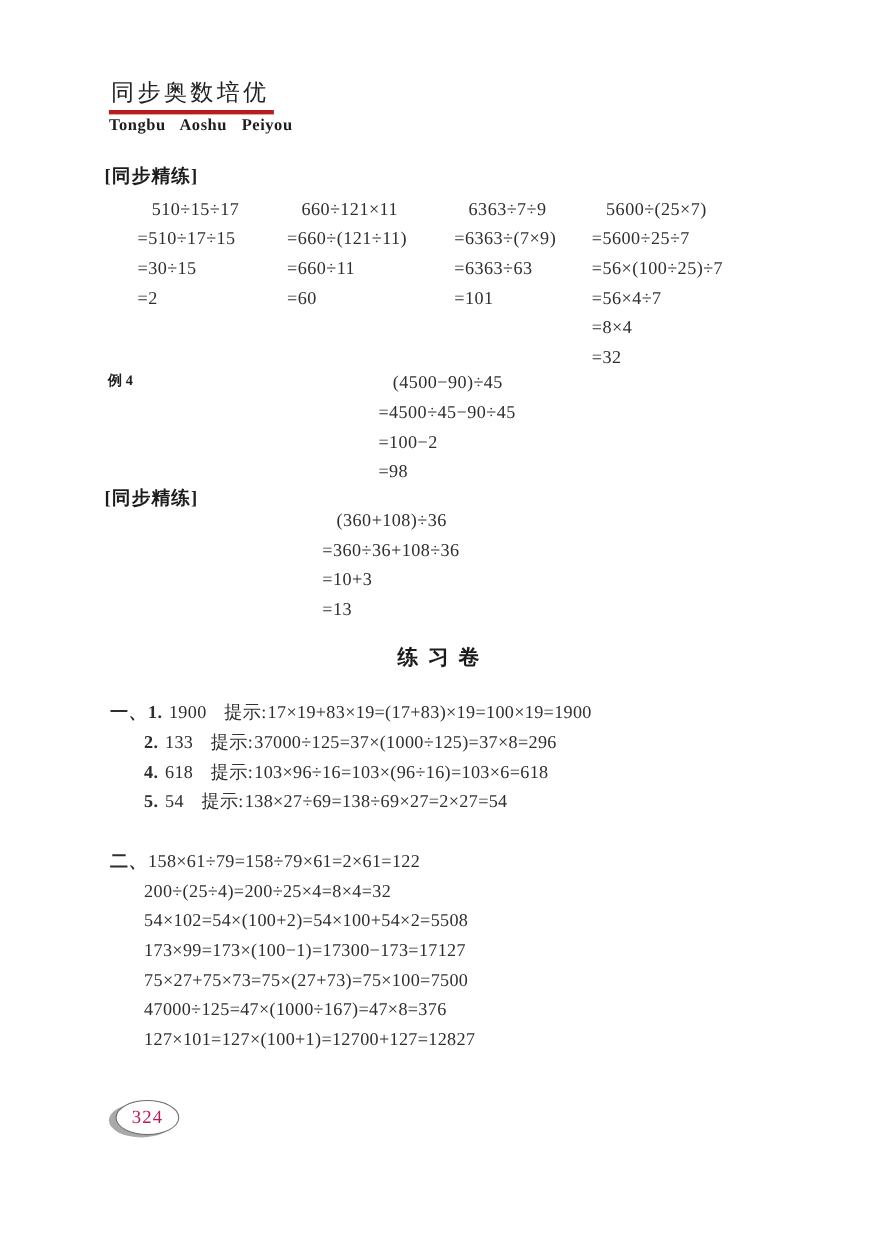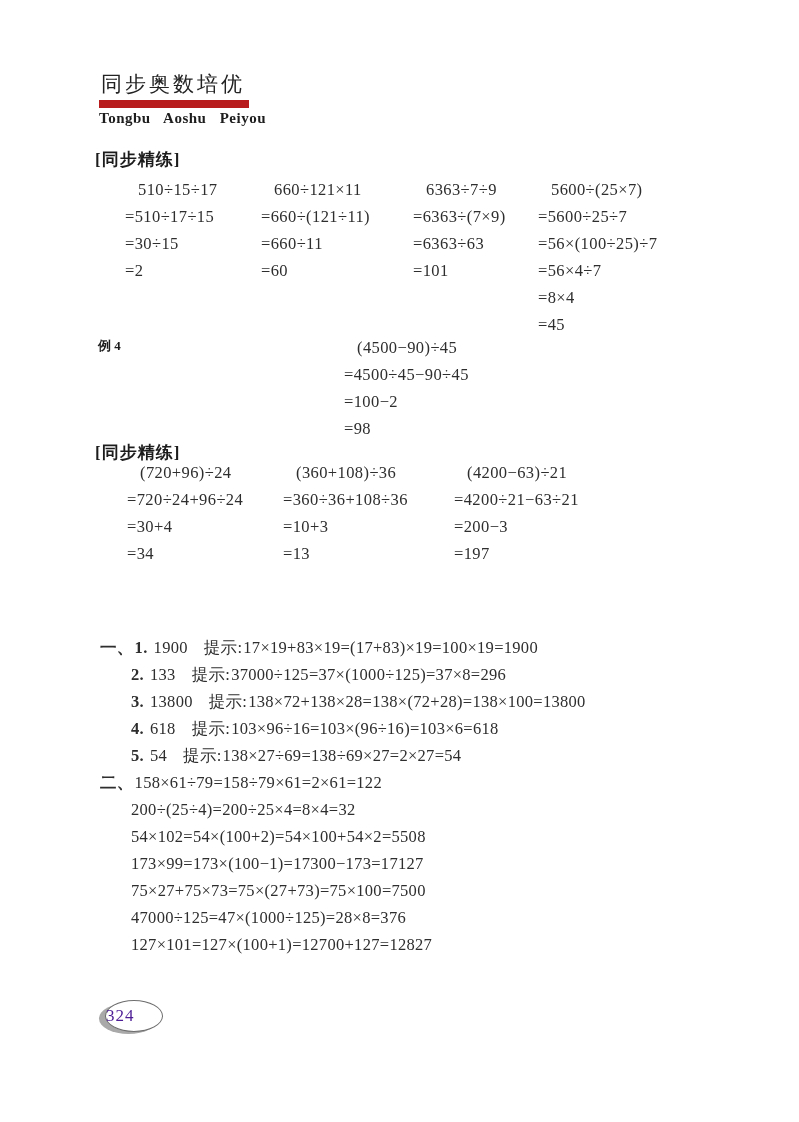--- a/index.html
+++ b/index.html
@@ -5,21 +5,21 @@
   html,body { margin:0; padding:0; background:#fff; }
   .page {
     position:relative; width:799px; height:1122px; background:#ffffff;
     font-family:"Liberation Serif","DejaVu Serif",serif; color:#2e2e2e;
     overflow:hidden;
   }
   
   .brand { position:absolute; left:99px; top:70px; }
   .brand-cn {
     display:inline-block; font-size:21px; letter-spacing:3px; color:#222;
-    padding:0 4px 2px 2px; border-bottom:8px solid #b91c1c; white-space:nowrap;
+    padding:0 4px 2px 2px; border-bottom:4px solid #b91c1c; white-space:nowrap;
   }
   .brand-en {
     font-weight:bold; font-size:15px; letter-spacing:0.5px; word-spacing:9px;
     color:#1d1d1d; margin-top:2px; white-space:nowrap;
   }
   
   .sec-label {
     position:absolute; font-weight:bold; font-size:17px; color:#1c1c1c;
     letter-spacing:1px; white-space:nowrap;
   }
@@ -40,22 +40,22 @@
   .answers .indent { padding-left:31px; }
   .enum { font-weight:bold; margin-right:1px; }
   .itemnum { font-weight:bold; margin-right:6px; }
   .ans-val { margin-right:16px; }
   .hint-label { margin-right:1px;text-align:center; }
   
   .badge { position:absolute; left:99px; top:1000px; width:66px; height:36px; }
   .badge-gray { position:absolute; left:0; top:3px; width:59px; height:31px; border-radius:50%; background:#a9a9a9; }
   .badge-white {
     position:absolute; left:6px; top:0; width:56px; height:30px; border-radius:50%;
-    background:#ffffff; border:1.5px solid #6e6e6e; 
-    line-height:30px; font-size:17px; letter-spacing:1px; color:#4c1d95;
+    background:#ffffff; border:1.5px solid #6e6e6e; text-align:center;
+    line-height:30px; font-size:17px; letter-spacing:1px; color:#be185d;
   }
 </style>
 </head>
 <body>
 
 <div class="page">
 
   <div class="brand">
     <div class="brand-cn">同步奥数培优</div>
     <div class="brand-en">Tongbu  Aoshu  Peiyou</div>
@@ -80,79 +80,65 @@
     <div class="step">=6363÷(7×9)</div>
     <div class="step">=6363÷63</div>
     <div class="step">=101</div>
   </div>
   <div class="mathcol" style="left:538px; top:176px">
     <div class="prob">5600÷(25×7)</div>
     <div class="step">=5600÷25÷7</div>
     <div class="step">=56×(100÷25)÷7</div>
     <div class="step">=56×4÷7</div>
     <div class="step">=8×4</div>
-    <div class="step">=45</div>
+    <div class="step">=32</div>
   </div>
 
   <div class="ex-label" style="left:98px; top:337px">例 4</div>
   <div class="mathcol" style="left:344px; top:334px">
     <div class="prob">(4500−90)÷45</div>
     <div class="step">=4500÷45−90÷45</div>
     <div class="step">=100−2</div>
     <div class="step">=98</div>
   </div>
 
   <div class="sec-label" style="left:95px; top:441px">[同步精练]</div>
-  <div class="mathcol" style="left:127px; top:459px">
-    <div class="prob">(720+96)÷24</div>
-    <div class="step">=720÷24+96÷24</div>
-    <div class="step">=30+4</div>
-    <div class="step">=34</div>
-  </div>
-  <div class="mathcol" style="left:283px; top:459px">
+  <div class="mathcol" style="left:293px; top:459px">
     <div class="prob">(360+108)÷36</div>
     <div class="step">=360÷36+108÷36</div>
     <div class="step">=10+3</div>
     <div class="step">=13</div>
   </div>
-  <div class="mathcol" style="left:454px; top:459px">
-    <div class="prob">(4200−63)÷21</div>
-    <div class="step">=4200÷21−63÷21</div>
-    <div class="step">=200−3</div>
-    <div class="step">=197</div>
-  </div>
 
+  <div class="practice-title">练 习 卷</div>
 
   <div class="answers" style="top:634px">
     <div class="line">
       <span class="enum">一、</span><span class="itemnum">1.</span><span class="ans-val">1900</span><span class="hint-label">提示:</span><span>17×19+83×19=(17+83)×19=100×19=1900</span>
     </div>
     <div class="line indent">
       <span class="itemnum">2.</span><span class="ans-val">133</span><span class="hint-label">提示:</span><span>37000÷125=37×(1000÷125)=37×8=296</span>
-    </div>
-    <div class="line indent">
-      <span class="itemnum">3.</span><span class="ans-val">13800</span><span class="hint-label">提示:</span><span>138×72+138×28=138×(72+28)=138×100=13800</span>
     </div>
     <div class="line indent">
       <span class="itemnum">4.</span><span class="ans-val">618</span><span class="hint-label">提示:</span><span>103×96÷16=103×(96÷16)=103×6=618</span>
     </div>
     <div class="line indent">
       <span class="itemnum">5.</span><span class="ans-val">54</span><span class="hint-label">提示:</span><span>138×27÷69=138÷69×27=2×27=54</span>
     </div>
   </div>
 
   <div class="answers" style="top:769px">
     <div class="line">
       <span class="enum">二、</span><span>158×61÷79=158÷79×61=2×61=122</span>
     </div>
     <div class="line indent"><span>200÷(25÷4)=200÷25×4=8×4=32</span></div>
     <div class="line indent"><span>54×102=54×(100+2)=54×100+54×2=5508</span></div>
     <div class="line indent"><span>173×99=173×(100−1)=17300−173=17127</span></div>
     <div class="line indent"><span>75×27+75×73=75×(27+73)=75×100=7500</span></div>
-    <div class="line indent"><span>47000÷125=47×(1000÷125)=28×8=376</span></div>
+    <div class="line indent"><span>47000÷125=47×(1000÷167)=47×8=376</span></div>
     <div class="line indent"><span>127×101=127×(100+1)=12700+127=12827</span></div>
   </div>
 
   <div class="badge">
     <div class="badge-gray"></div>
     <div class="badge-white">324</div>
   </div>
 
 </div>
 

